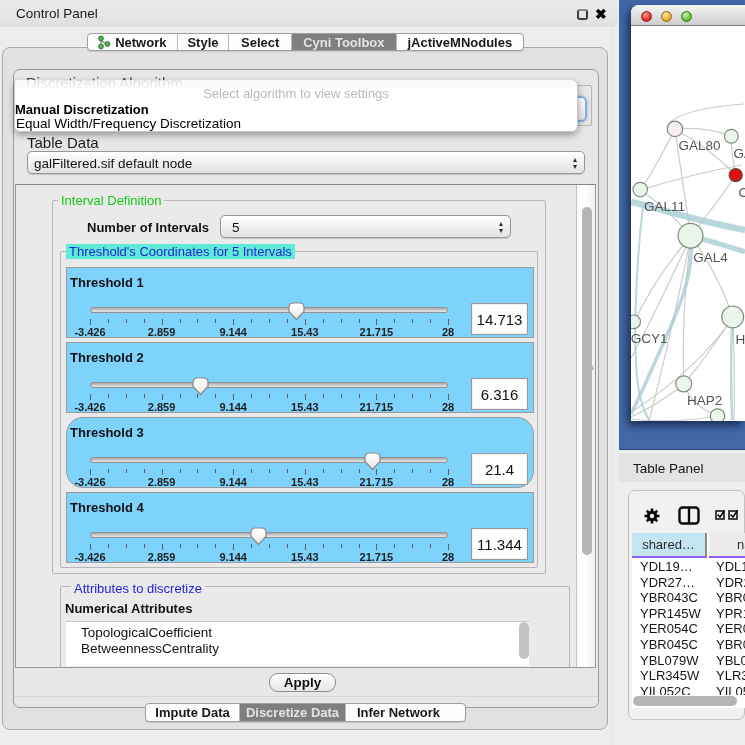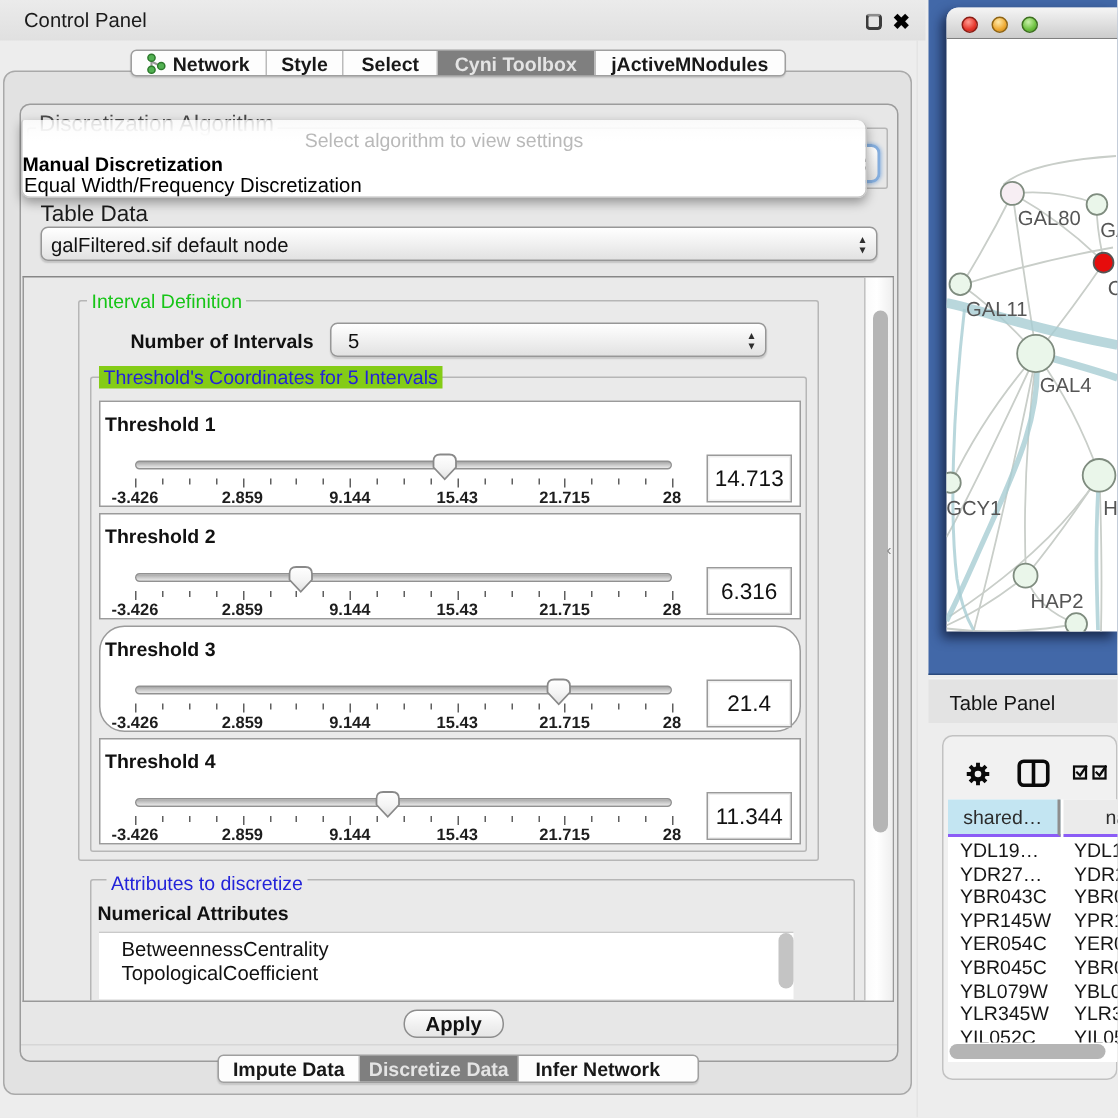--- a/index.html
+++ b/index.html
@@ -38,21 +38,21 @@
 .combo .tx { position:absolute; left:11px; top:4px; }
 .stp { position:absolute; width:0; height:0; border-left:2.75px solid transparent; border-right:2.75px solid transparent; }
 .stp.up { border-bottom:4.2px solid #2e2e2e; }
 .stp.dn { border-top:4.2px solid #2e2e2e; }
 
 
 #scrollpane { left:15px; top:184px; width:581px; height:484px; overflow:hidden;
   border:1px solid #999; border-top-color:#878787; background:#eaeaea; }
 
 
-.thr { left:50px; width:468px; height:71px; border:1px solid #9b9b9b; background:#ffffff; }
+.thr { left:50px; width:468px; height:71px; border:1px solid #9b9b9b; background:#7dd3fc; }
 .thr .name { position:absolute; left:3px; top:7px; font-size:13px; font-weight:bold; color:#111; }
 .track { position:absolute; left:23px; top:39px; width:358px; height:6px; border-radius:3px;
   border:1px solid #919191; background:linear-gradient(#a8a8a8,#cdcdcd 55%,#e8e8e8); }
 .vbox { position:absolute; left:404px; top:35px; width:57px; height:32px; background:#fff;
   border:1px solid #9a9a9a; box-shadow:inset 0 0 0 1px #f0f0f0; font-size:15px; color:#111;
   display:flex; align-items:center; justify-content:center; }
 .tickrow { position:absolute; left:23px; top:51px; width:358px; height:6px; }
 .ticklabels { position:absolute; left:23px; top:58px; width:358px; height:11px; }
 .ticklabels span { position:absolute; transform:translateX(-50%); font-size:11px; font-weight:bold; color:#1d1d1d; }
 .thumb { position:absolute; top:34px; }
@@ -129,21 +129,21 @@
   <div class="abs" style="left:42px; top:8px; font-size:13px; color:#17c517; background:#eaeaea; padding:0 3px;">Interval Definition</div>
 
   <div class="abs" style="left:71px; top:35px; font-size:13px; font-weight:bold; color:#111;">Number of Intervals</div>
   <div class="combo abs" style="left:204px; top:30px; width:291px; height:23px;">
     <span class="tx">5</span>
     <div class="stp up" style="right:7px; top:6px;"></div>
     <div class="stp dn" style="right:7px; top:13px;"></div>
   </div>
 
   <div class="grp abs" style="left:44px; top:66px; width:478px; height:317px;"></div>
-  <div class="abs" style="left:50px; top:59px; font-size:13px; color:#2323d9; background:#84cc16; padding:0 3px;text-align:right;">Threshold's Coordinates for 5 Intervals</div>
+  <div class="abs" style="left:50px; top:59px; font-size:13px; color:#2323d9; background:#5eead4; padding:0 3px;text-align:right;">Threshold's Coordinates for 5 Intervals</div>
 
   <div id="thr-holder">
       <div class="thr abs" style="top:82px;">
     <div class="name">Threshold 1</div>
     <div class="track"></div>
     <div class="tickrow">
           <div style="position:absolute;left:0px;top:0;width:1px;height:6px;background:#5f5f5f;"></div>
           <div style="position:absolute;left:17.9px;top:0;width:1px;height:4px;background:#5f5f5f;"></div>
           <div style="position:absolute;left:35.8px;top:0;width:1px;height:4px;background:#5f5f5f;"></div>
           <div style="position:absolute;left:53.699999999999996px;top:0;width:1px;height:4px;background:#5f5f5f;"></div>
@@ -322,22 +322,22 @@
           </defs>
     </svg>
     <div class="vbox">11.344</div>
   </div>
     </div>
 
   <div class="grp abs" style="left:44px; top:401px; width:510px; height:120px;"></div>
   <div class="abs" style="left:55px; top:396px; font-size:13px; color:#2323d9; background:#eaeaea; padding:0 3px;">Attributes to discretize</div>
   <div class="abs" style="left:49px; top:416px; font-size:13px; font-weight:bold; color:#111;">Numerical Attributes</div>
   <div id="attrlist" class="abs">
+    <div>TopologicalCoefficient</div>
     <div>BetweennessCentrality</div>
-    <div>TopologicalCoefficient</div>
   </div>
   <div class="sb-thumb abs" style="left:503px; top:437px; width:10px; height:37px; background:#c4c4c4;"></div>
 
   <div class="vsb-track abs" style="left:560px; top:0; width:20px; height:482px; border-left:1px solid #c2c2c2;"></div>
   <div class="sb-thumb abs" style="left:566px; top:22px; width:10px; height:348px;"></div>
 </div>
 
 <div id="applybtn" class="abs">Apply</div>
 <div class="abs" style="left:14px; top:696px; width:584px; height:1px; background:#d6d6d6;"></div>
 

